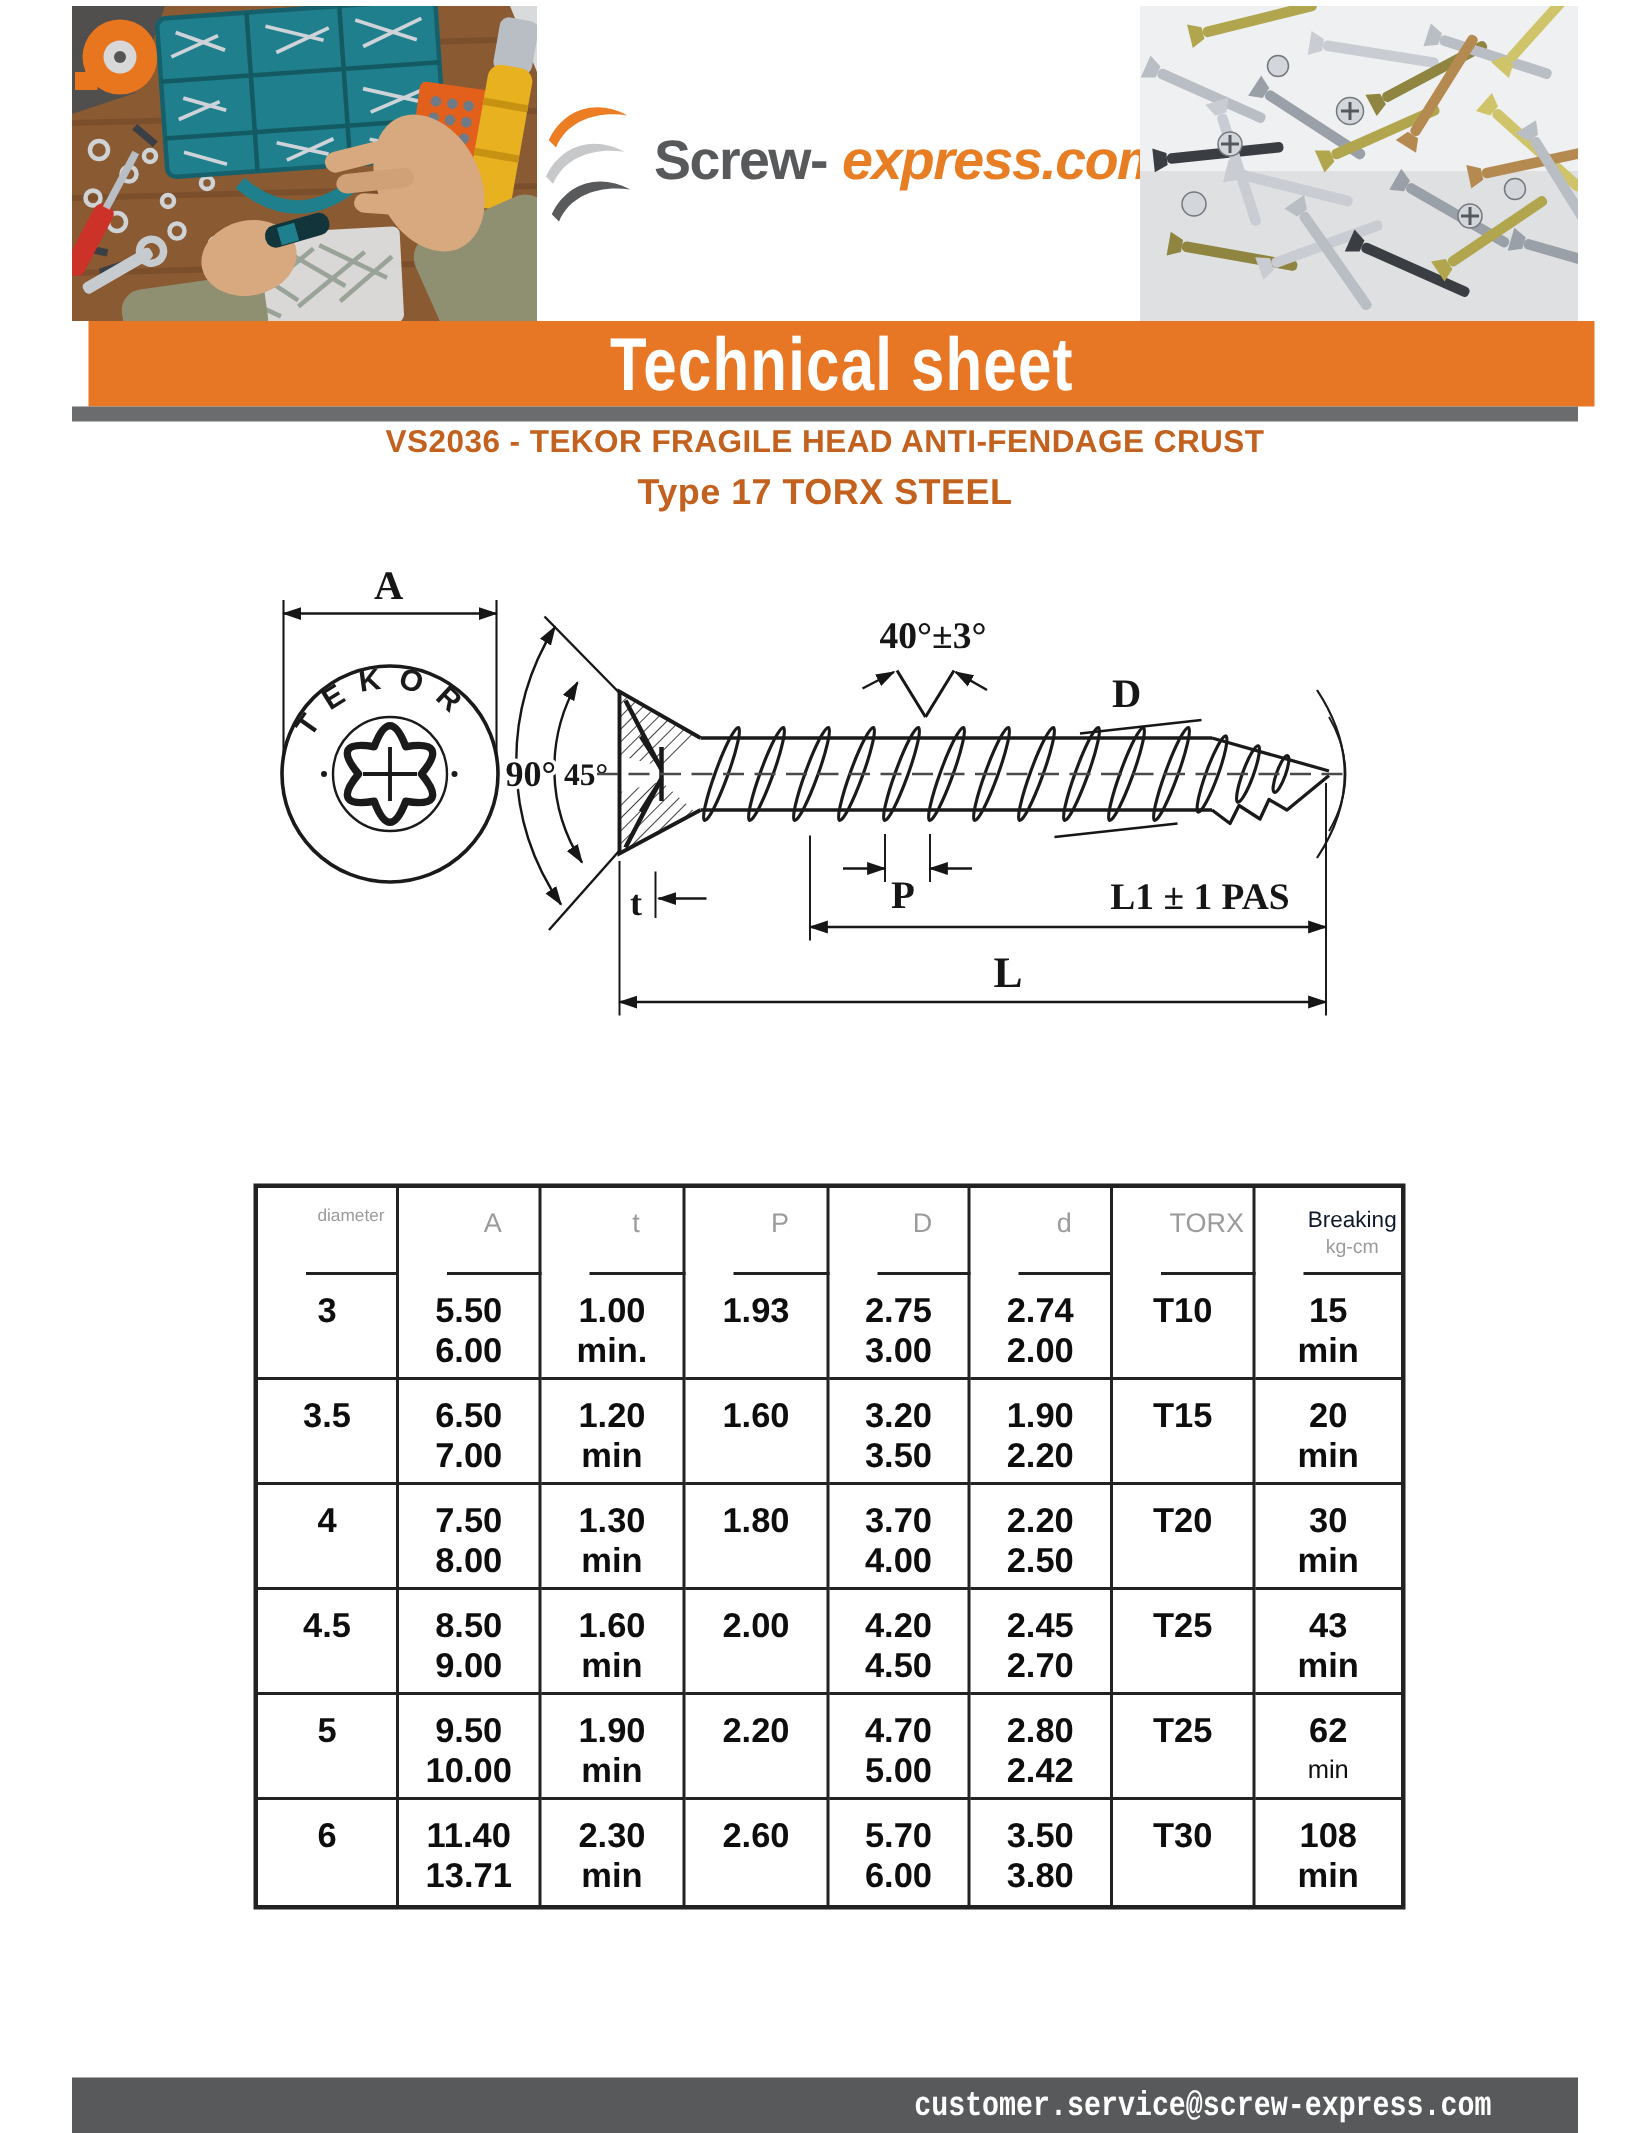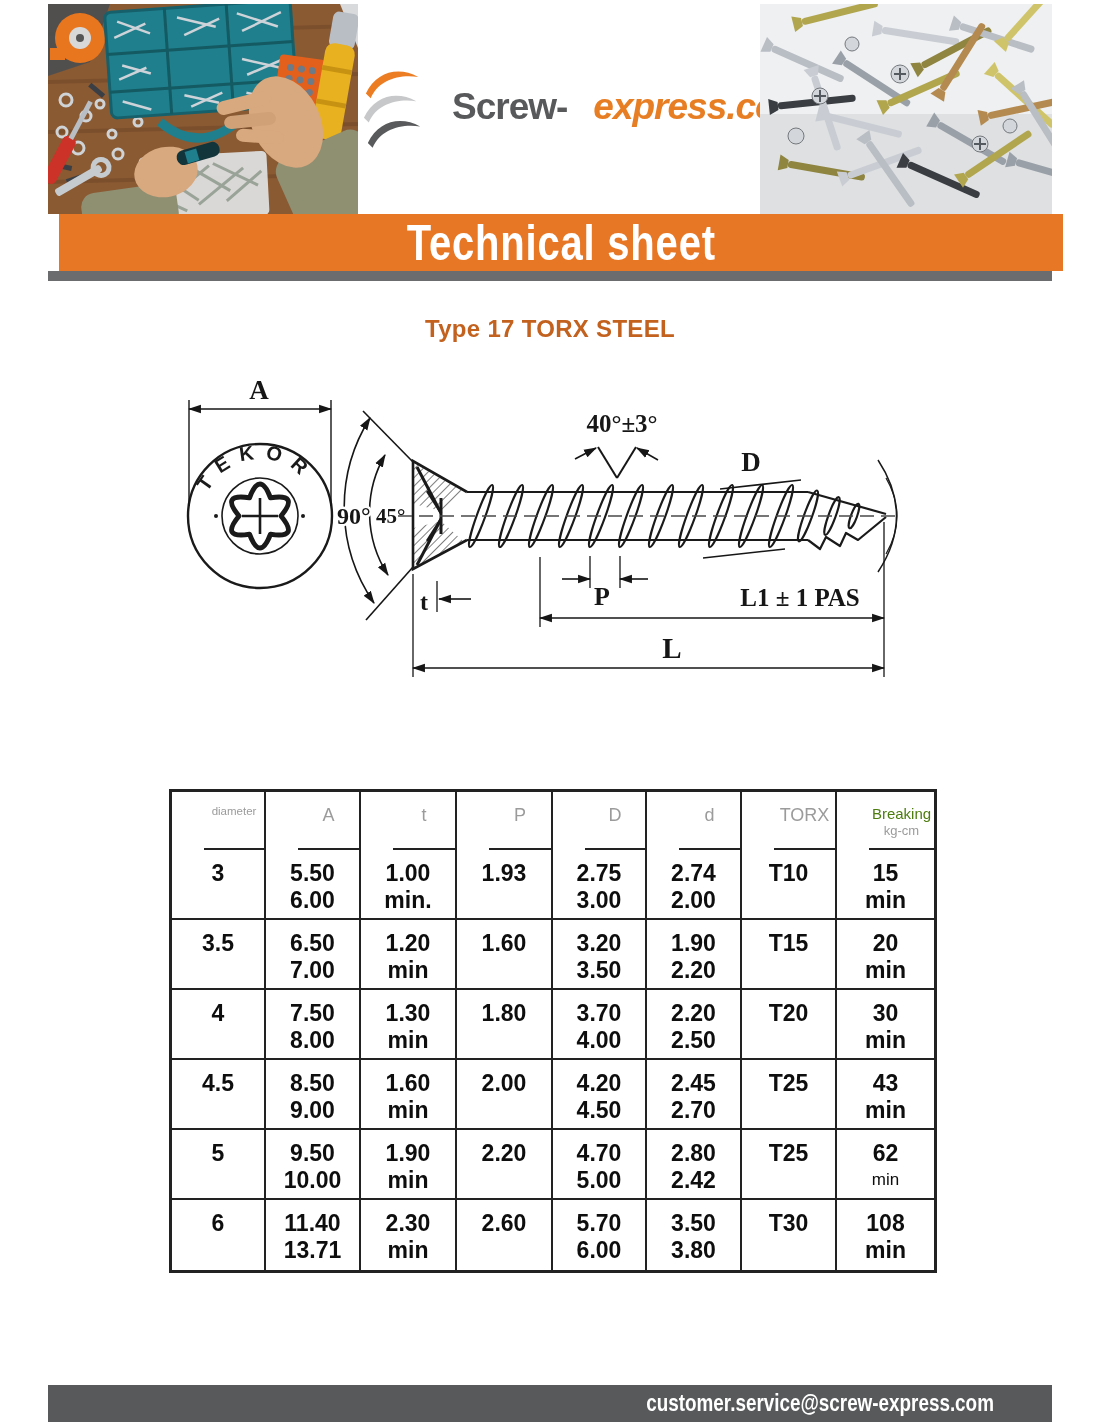--- a/index.html
+++ b/index.html
@@ -6,21 +6,21 @@
   .page{position:relative;width:1100px;height:1422px;background:#ffffff;overflow:hidden;
         font-family:"Liberation Sans", sans-serif;}
 
   
   .photo{position:absolute;top:4px;height:210px;}
   .photo svg{display:block;width:100%;height:100%;}
   .photo-left{left:48px;width:310px;}
   .photo-right{left:760px;width:292px;}
 
   .logo{position:absolute;left:362px;top:64px;width:398px;height:86px;
-        display:flex;align-items:center;gap:26px;}
+        display:flex;align-items:center;gap:10px;}
   .logo svg{width:64px;height:82px;flex:0 0 auto;}
   .brand1{font-size:37px;font-weight:bold;color:#58595b;letter-spacing:-1px;}
   .brand2{font-size:37px;font-weight:bold;font-style:italic;color:#e87e24;letter-spacing:-1px;}
 
   .banner{position:absolute;left:59px;top:214px;width:1004px;height:57px;background:#e87725;
           display:flex;align-items:center;justify-content:center;}
   .banner .cond{display:inline-block;transform:scaleX(0.8);transform-origin:center;
           font-size:50px;font-weight:bold;color:#ffffff;letter-spacing:1px;white-space:nowrap;}
   .strip{position:absolute;left:48px;top:271px;width:1004px;height:10px;background:#6b6c6e;}
 
@@ -44,27 +44,27 @@
   .th,.td{display:flex;flex-direction:column;align-items:center;box-sizing:border-box;
         border-right:2px solid #222;border-bottom:2px solid #222;}
   .th{padding-top:13px;margin-left:32px;}
   .td{padding-top:10px;}
   .last{border-right:none;}
   .lastrow .td{border-bottom:none;}
   .v{font-weight:bold;font-size:23px;line-height:27px;color:#0e0e0e;}
   .v.small{font-weight:normal;font-size:17px;line-height:25px;}
   .h{font-size:18px;color:#9b9b9b;}
   .hsm{font-size:11.5px;color:#9b9b9b;}
-  .hbr{font-size:15px;line-height:18px;color:#4d7c0f;}
+  .hbr{font-size:15px;line-height:18px;color:#0f172a;}
   .hunit{font-size:13px;line-height:16px;color:#9b9b9b;}
 
   
   .footer{position:absolute;left:48px;top:1385px;width:1004px;height:37px;background:#58595b;
           box-sizing:border-box;display:flex;align-items:center;justify-content:flex-end;
-          padding-right:58px;}
+          padding-right:58px;font-family:Liberation Mono, monospace;}
   .footer .cond{display:inline-block;transform:scaleX(0.82);transform-origin:right center;
           font-size:23px;font-weight:bold;color:#ffffff;white-space:nowrap;}
 </style>
 </head>
 <body>
 
 <div class="page">
 
   <div class="photo photo-left">
     <svg viewBox="0 0 310 210" preserveAspectRatio="none">
@@ -245,20 +245,21 @@
         </g>
       </g>
     </svg>
   </div>
 
   <div class="banner">
     <span class="cond">Technical sheet</span>
   </div>
   <div class="strip"></div>
 
+  <div class="ptitle">VS2036 - TEKOR FRAGILE HEAD ANTI-FENDAGE CRUST</div>
   <div class="psub">Type 17 TORX STEEL</div>
 
   <div class="drawing">
     <svg viewBox="140 345 820 370">
       <defs>
         <marker id="arw" viewBox="0 0 12 10" refX="11" refY="5" markerWidth="13" markerHeight="11" orient="auto-start-reverse" markerUnits="userSpaceOnUse">
           <path d="M0,1 L12,5 L0,9 z" fill="#161616"></path>
         </marker>
         <pattern id="hatch" width="6" height="6" patternUnits="userSpaceOnUse" patternTransform="rotate(45)">
           <line x1="0" y1="0" x2="0" y2="6" stroke="#3a3a3a" stroke-width="1.3"></line>

